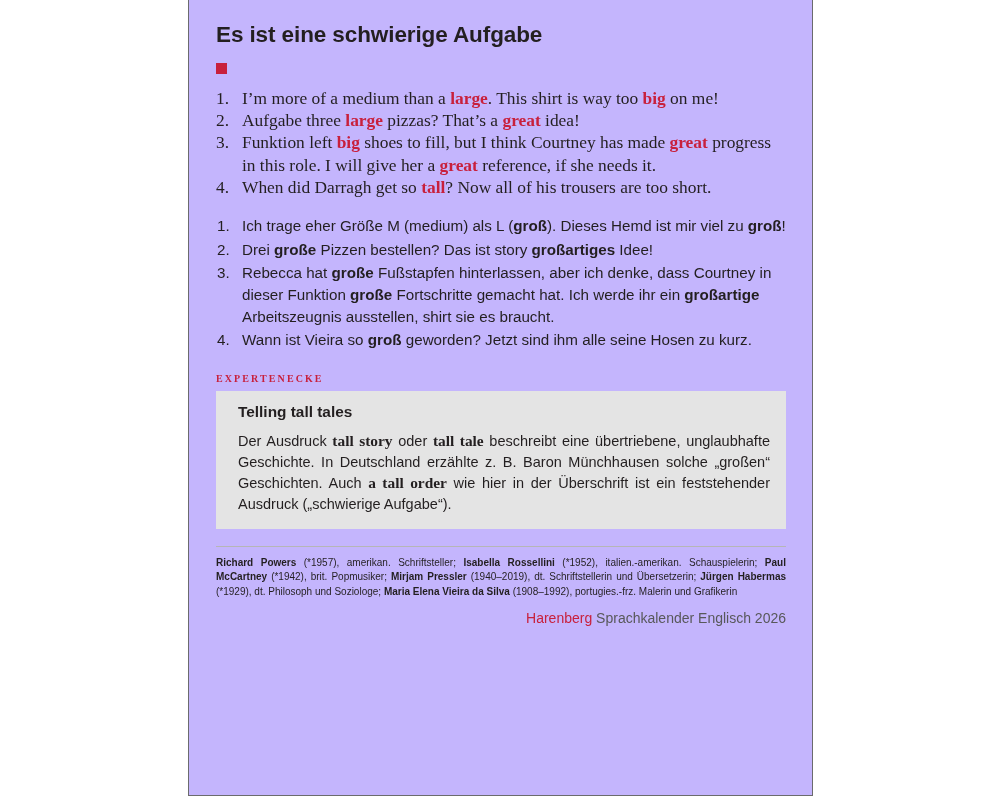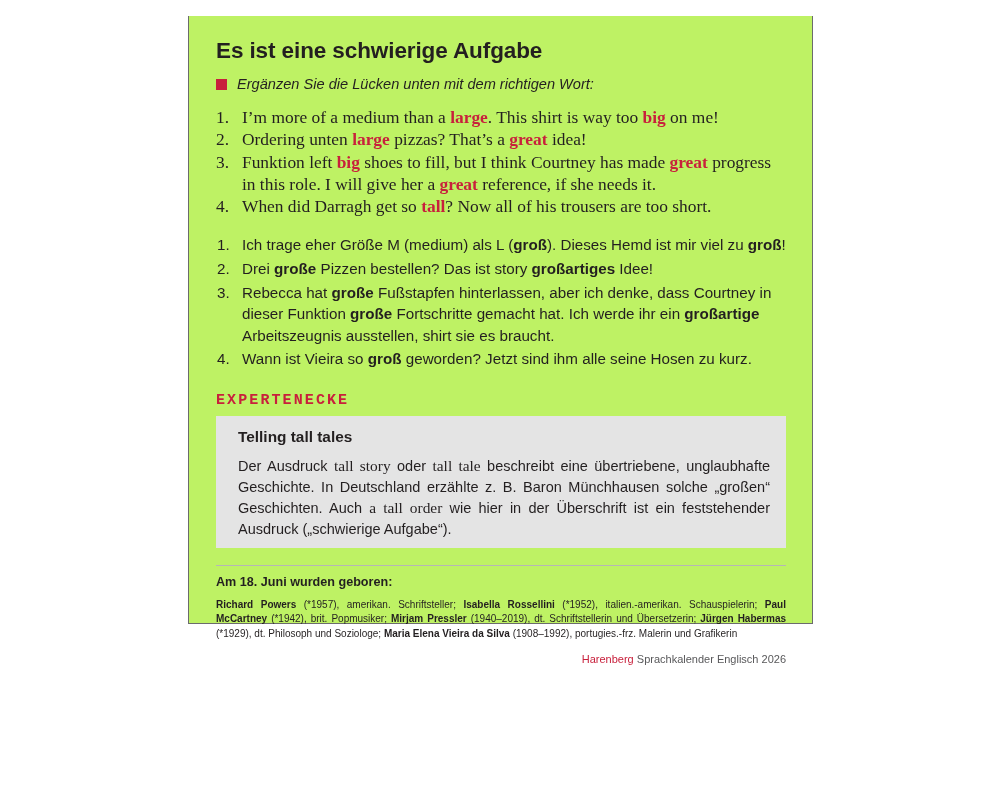--- a/index.html
+++ b/index.html
@@ -9,27 +9,27 @@
   }
   body {
     width: 1000px;
     height: 800px;
     overflow: hidden;
     font-family: "Liberation Sans", sans-serif;
   }
   .page {
     position: absolute;
     left: 188px;
-    top: 16px;
+    top: 0px;
     width: 625px;
-    height: 608px;
+    height: 796px;
     border: 1px solid #6b6b6d;
     border-top: none;
     box-sizing: border-box;
-    background: #bef264;
+    background: #c4b5fd;
   }
   .content {
     position: absolute;
     left: 27px;
     top: 22px;
     width: 570px;
   }
 
   
   .title {
@@ -110,50 +110,50 @@
     position: absolute;
     left: 1px;
     top: 0;
     width: 20px;
     text-align: left;
   }
   .de-hl { font-weight: bold; }
 
   
   .expert-heading {
-    font-family: Liberation Mono, monospace;
-    font-weight: bold;
-    font-size: 15px;
+    font-family: Liberation Serif, serif;
+    font-weight: bold;
+    font-size: 10px;
     color: #c8203c;
     letter-spacing: 2.1px;
     margin: 22px 0 7px 0;
   }
   .expert-box {
     background: #e4e4e4;
-    padding: 12px 16px 8px 22px;
+    padding: 12px 16px 14px 22px;
     box-sizing: border-box;
     width: 570px;
   }
   .expert-title {
     font-family: "Liberation Sans", sans-serif;
     font-weight: bold;
     font-size: 15.4px;
     color: #231f20;
     margin: 0 0 9px 0;
   }
   .expert-body {
     font-family: "Liberation Sans", sans-serif;
     font-size: 14.5px;
     color: #231f20;
     line-height: 1.42;
     text-align: justify;
   }
   .serif-bold {
     font-family: "Liberation Serif", serif;
-    font-weight: normal;
+    font-weight: bold;
     font-size: 15.4px;
   }
 
   
   .divider {
     border: none;
     border-top: 1px solid #b6b6b6;
     margin: 17px 0 9px 0;
     width: 570px;
   }
@@ -171,62 +171,60 @@
     line-height: 1.46;
     text-align: justify;
   }
   .birthday-body b { font-weight: bold; }
 
   
   .footer {
     margin-top: 11px;
     text-align: right;
     font-family: "Liberation Sans", sans-serif;
-    font-size: 11px;
+    font-size: 14px;
     color: #58585a;
   }
   .footer .brand { color: #c8203c; }
 </style>
 </head>
 <body>
 
 <div class="page">
   <div class="content">
 
     <h1 class="title">Es ist eine schwierige Aufgabe</h1>
 
     <div class="instruction">
       <span class="red-square"></span>
-      <span class="instruction-text">Ergänzen Sie die Lücken unten mit dem richtigen Wort:</span>
     </div>
 
     <ol class="en-list" id="en-list">
         <li><span class="num">1.</span><span>I’m more of a medium than a </span><span class="en-hl">large</span><span>. This shirt is way too </span><span class="en-hl">big</span><span> on me!</span></li>
-        <li><span class="num">2.</span><span>Ordering unten </span><span class="en-hl">large</span><span> pizzas? That’s a </span><span class="en-hl">great</span><span> idea!</span></li>
+        <li><span class="num">2.</span><span>Aufgabe three </span><span class="en-hl">large</span><span> pizzas? That’s a </span><span class="en-hl">great</span><span> idea!</span></li>
         <li><span class="num">3.</span><span>Funktion left </span><span class="en-hl">big</span><span> shoes to fill, but I think Courtney has made </span><span class="en-hl">great</span><span> progress in this role. I will give her a </span><span class="en-hl">great</span><span> reference, if she needs it.</span></li>
         <li><span class="num">4.</span><span>When did Darragh get so </span><span class="en-hl">tall</span><span>? Now all of his trousers are too short.</span></li>
       </ol>
 
     <ol class="de-list" id="de-list">
         <li><span class="num">1.</span><span>Ich trage eher Größe M (medium) als L (</span><span class="de-hl">groß</span><span>). Dieses Hemd ist mir viel zu </span><span class="de-hl">groß</span><span>!</span></li>
         <li><span class="num">2.</span><span>Drei </span><span class="de-hl">große</span><span> Pizzen bestellen? Das ist story </span><span class="de-hl">großartiges</span><span> Idee!</span></li>
         <li><span class="num">3.</span><span>Rebecca hat </span><span class="de-hl">große</span><span> Fußstapfen hinterlassen, aber ich denke, dass Courtney in dieser Funktion </span><span class="de-hl">große</span><span> Fortschritte gemacht hat. Ich werde ihr ein </span><span class="de-hl">großartige</span><span> Arbeitszeugnis ausstellen, shirt sie es braucht.</span></li>
         <li><span class="num">4.</span><span>Wann ist Vieira so </span><span class="de-hl">groß</span><span> geworden? Jetzt sind ihm alle seine Hosen zu kurz.</span></li>
       </ol>
 
     <div class="expert-heading">EXPERTENECKE</div>
 
     <div class="expert-box">
       <div class="expert-title">Telling tall tales</div>
       <div class="expert-body" id="expert-body"><span>Der Ausdruck </span><span class="serif-bold">tall story</span><span> oder </span><span class="serif-bold">tall tale</span><span> beschreibt eine übertriebene, unglaubhafte Geschichte. In Deutschland erzählte z. B. Baron Münchhausen solche „großen“ Geschichten. Auch </span><span class="serif-bold">a tall order</span><span> wie hier in der Überschrift ist ein feststehender Ausdruck („schwierige Aufgabe“).</span></div>
     </div>
 
     <hr class="divider">
 
-    <div class="birthday-heading">Am 18. Juni wurden geboren:</div>
     <div class="birthday-body" id="birthday-body"><b>Richard Powers</b><span> (*1957), amerikan. Schriftsteller; </span><b>Isabella Rossellini</b><span> (*1952), italien.-amerikan. Schauspielerin; </span><b>Paul McCartney</b><span> (*1942), brit. Popmusiker; </span><b>Mirjam Pressler</b><span> (1940–2019), dt. Schriftstellerin und Übersetzerin; </span><b>Jürgen Habermas</b><span> (*1929), dt. Philosoph und Soziologe; </span><b>Maria Elena Vieira da Silva</b><span> (1908–1992), portugies.-frz. Malerin und Grafikerin</span></div>
 
     <div class="footer">
       <span class="brand">Harenberg</span><span> Sprachkalender Englisch 2026</span>
     </div>
 
   </div>
 </div>
 
 </body></html>

